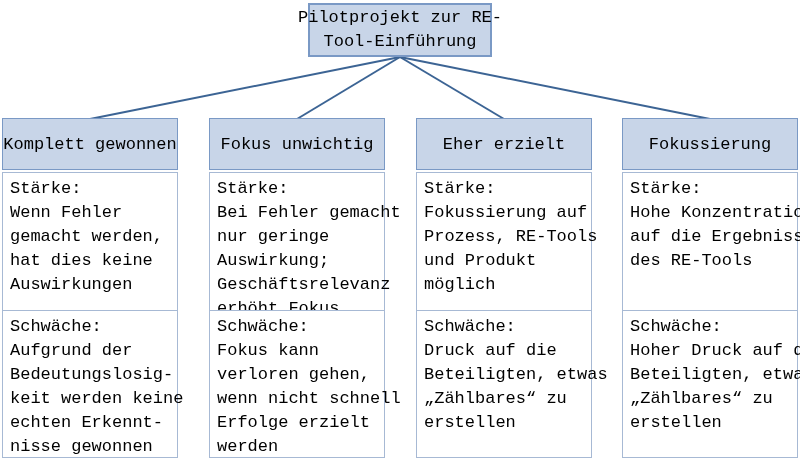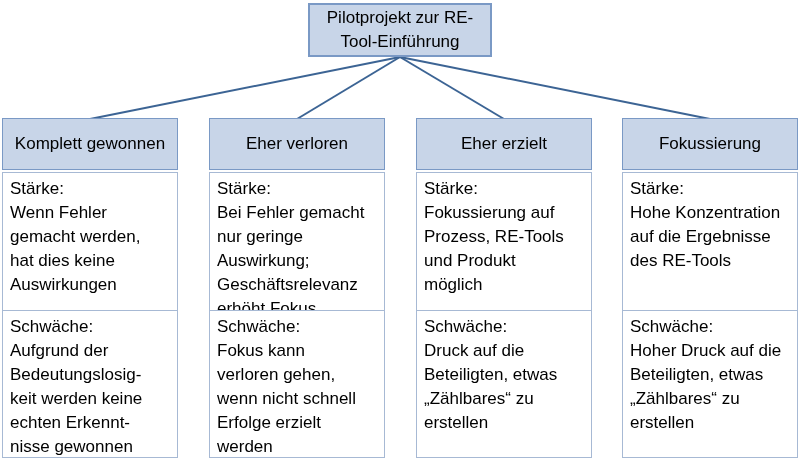--- a/index.html
+++ b/index.html
@@ -9,21 +9,21 @@
     --connector: #3c6494;
     --text: #000000;
   }
   * { margin: 0; padding: 0; box-sizing: border-box; }
   html, body { background: #ffffff; }
   .canvas {
     position: relative;
     width: 800px;
     height: 475px;
     background: #ffffff;
-    font-family: Liberation Sans, sans-serif;
+    font-family: Liberation Mono, monospace;
     color: var(--text);
     overflow: hidden;
   }
   .root-node {
     position: absolute;
     left: 308px; top: 3px;
     width: 184px; height: 54px;
     background: var(--node-fill);
     border: 2px solid var(--node-border);
     display: flex; align-items: center; justify-content: center;
@@ -95,21 +95,21 @@
     <div class="body-node weakness-node">Schwäche:
 Aufgrund der
 Bedeutungslosig-
 keit werden keine
 echten Erkennt-
 nisse gewonnen</div>
   </div>
 
   <div class="column col-2">
     <div class="header-node">
-      <span>Eher verloren</span>
+      <span>Fokus unwichtig</span>
     </div>
     <div class="body-node strength-node">Stärke:
 Bei Fehler gemacht
 nur geringe
 Auswirkung;
 Geschäftsrelevanz
 erhöht Fokus</div>
     <div class="body-node weakness-node">Schwäche:
 Fokus kann
 verloren gehen,

